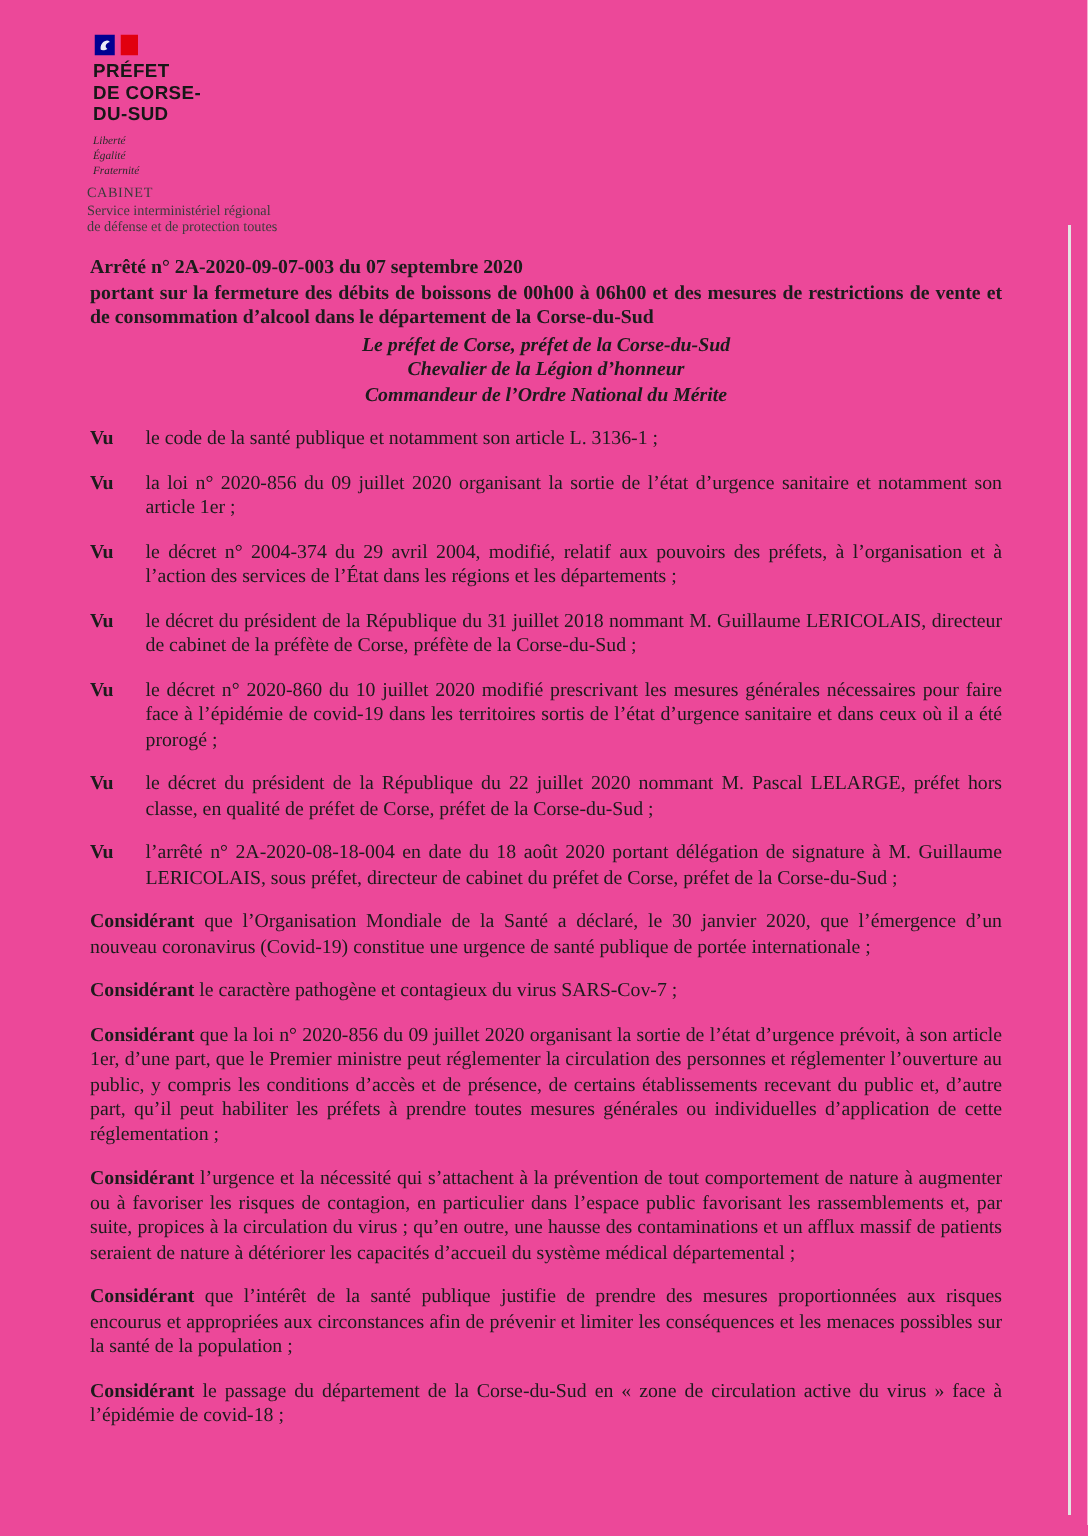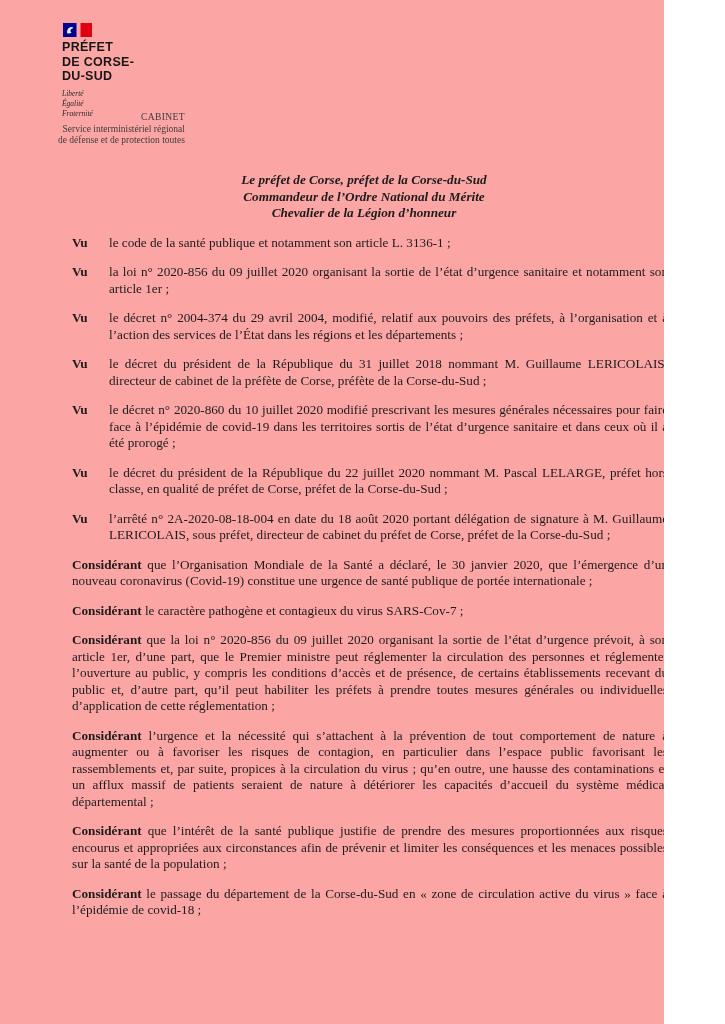--- a/index.html
+++ b/index.html
@@ -1,55 +1,55 @@
 <!DOCTYPE html>
 <html><head>
 <meta charset="utf-8">
 <style>
   html,body { margin:0; padding:0; background:#ffffff; }
   .page {
-    position:relative; width:664px; height:1024px;
-    background:#fca5a5; overflow:hidden;
+    position:relative; width:725px; height:1024px;
+    background:#ec4899; overflow:hidden;
     color:#1e1e1e;
     font-family:"Liberation Serif", serif;
   }
   
   .gov-logo { position:absolute; left:62px; top:23px; }
   .flag { display:block; width:29px; height:14px; margin-left:1px; }
   .gov-name {
     margin-top:3px;
     font-family:"Liberation Sans", sans-serif;
     font-weight:bold; font-size:12.5px; line-height:14.5px;
     letter-spacing:0.3px; color:#171717;
   }
   .motto {
     margin-top:5px;
     font-style:italic; font-weight:normal;
     font-size:7.5px; line-height:10px; color:#2a2a2a;
   }
   
   .service-block {
-    position:absolute; left:58px; top:112px;
-    font-size:9.5px; line-height:11.5px; color:#3c3c3c;text-align:right;
+    position:absolute; left:58px; top:124px;
+    font-size:9.5px; line-height:11.5px; color:#3c3c3c;
   }
   .service-block .svc-caps { letter-spacing:0.4px; }
   
   .body-text {
     position:absolute; left:60px; top:170px; width:608px;
     font-size:13.2px; line-height:16.5px; color:#1c1c1c;
   }
   .title-block { font-weight:bold; text-align:justify; }
   .authority-block {
     margin-top:2px; text-align:center;
     font-weight:bold; font-style:italic;
   }
-  .vu-item { display:flex; margin-top:13px;margin-left:12px; }
+  .vu-item { display:flex; margin-top:13px; }
   .vu-label { font-weight:bold; width:37px; flex:none; }
   .vu-text  { flex:1; text-align:justify; }
-  .considerant { margin:13px 0 0 12px; text-align:justify; }
+  .considerant { margin:13px 0 0 0; text-align:justify; }
   .considerant strong { font-weight:bold; }
   
   .scan-line {
     position:absolute; left:712px; top:150px;
     width:2px; height:860px; background:#e4e4e4;
   }
 </style>
 </head>
 <body>
 
@@ -73,25 +73,29 @@
     </div>
   </div>
 
   <div class="service-block">
     <div class="svc-caps">CABINET</div>
     <div>Service interministériel régional</div>
     <div>de défense et de protection toutes</div>
   </div>
 
   <div class="body-text">
+    <div class="title-block">
+      <div>Arrêté n° 2A-2020-09-07-003 du 07 septembre 2020</div>
+      <div>portant sur la fermeture des débits de boissons de 00h00 à 06h00 et des mesures de restrictions de vente et de consommation d’alcool dans le département de la Corse-du-Sud</div>
+    </div>
 
     <div class="authority-block">
       <div>Le préfet de Corse, préfet de la Corse-du-Sud</div>
+      <div>Chevalier de la Légion d’honneur</div>
       <div>Commandeur de l’Ordre National du Mérite</div>
-      <div>Chevalier de la Légion d’honneur</div>
     </div>
 
     <div id="vu-list">
         <div class="vu-item">
           <span class="vu-label">Vu</span>
           <span class="vu-text">le code de la santé publique et notamment son article L. 3136-1 ;</span>
         </div>
         <div class="vu-item">
           <span class="vu-label">Vu</span>
           <span class="vu-text">la loi n° 2020-856 du 09 juillet 2020 organisant la sortie de l’état d’urgence sanitaire et notamment son article 1er ;</span>

